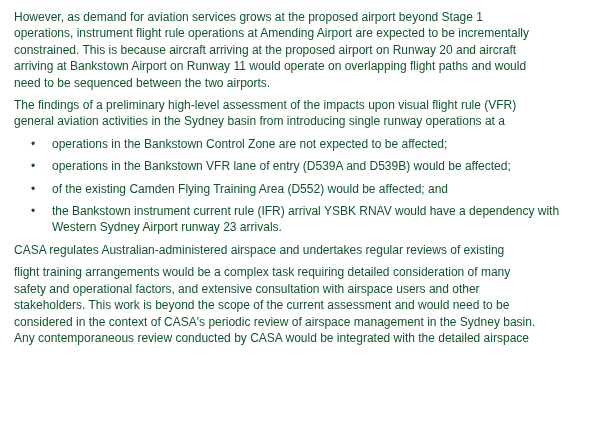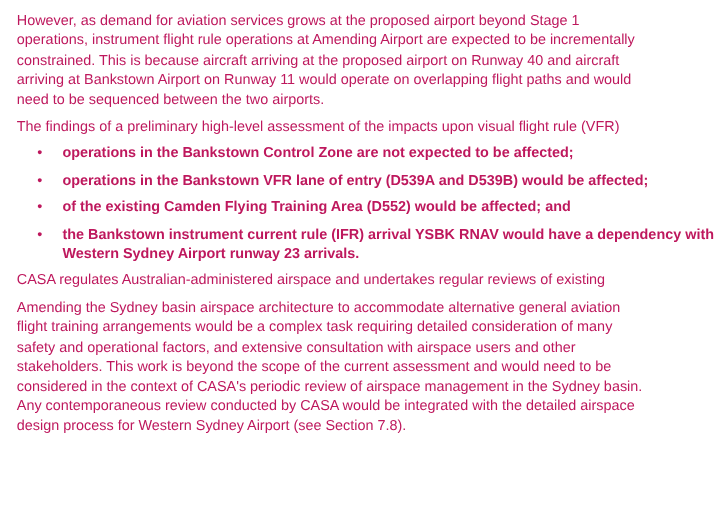--- a/index.html
+++ b/index.html
@@ -13,21 +13,21 @@
     overflow: hidden;
   }
   .page {
     box-sizing: border-box;
     width: 600px;
     height: 433px;
     padding: 9px 8px 0 14px;
     font-family: "Liberation Sans", "DejaVu Sans", sans-serif;
     font-size: 12px;
     line-height: 16.4px;
-    color: #be185d;
+    color: #14532d;
     -webkit-font-smoothing: antialiased;
   }
   .para {
     margin: 0 0 6px 0;
   }
   .line {
     white-space: pre;
   }
   .bullet-list {
     margin: 0;
@@ -37,38 +37,38 @@
     margin: 0 0 6px 0;
   }
   .bullet-marker {
     flex: 0 0 38px;
     box-sizing: border-box;
     padding-left: 17px;
   }
   .bullet-text {
     flex: 1 1 auto;
     min-width: 0;
-    font-weight: bold;
   }
 </style>
 </head>
 <body>
 
 <div class="page">
 
   <div class="para">
       <div class="line">However, as demand for aviation services grows at the proposed airport beyond Stage 1</div>
       <div class="line">operations, instrument flight rule operations at Amending Airport are expected to be incrementally</div>
-      <div class="line">constrained. This is because aircraft arriving at the proposed airport on Runway 40 and aircraft</div>
+      <div class="line">constrained. This is because aircraft arriving at the proposed airport on Runway 20 and aircraft</div>
       <div class="line">arriving at Bankstown Airport on Runway 11 would operate on overlapping flight paths and would</div>
       <div class="line">need to be sequenced between the two airports.</div>
     </div>
 
   <div class="para">
       <div class="line">The findings of a preliminary high-level assessment of the impacts upon visual flight rule (VFR)</div>
+      <div class="line">general aviation activities in the Sydney basin from introducing single runway operations at a</div>
     </div>
 
   <div class="bullet-list">
 
     <div class="bullet-item">
       <span class="bullet-marker">•</span>
       <div class="bullet-text">
           <div class="line">operations in the Bankstown Control Zone are not expected to be affected;</div>
         </div>
     </div>
@@ -95,22 +95,20 @@
         </div>
     </div>
 
   </div>
 
   <div class="para">
       <div class="line">CASA regulates Australian-administered airspace and undertakes regular reviews of existing</div>
     </div>
 
   <div class="para">
-      <div class="line">Amending the Sydney basin airspace architecture to accommodate alternative general aviation</div>
       <div class="line">flight training arrangements would be a complex task requiring detailed consideration of many</div>
       <div class="line">safety and operational factors, and extensive consultation with airspace users and other</div>
       <div class="line">stakeholders. This work is beyond the scope of the current assessment and would need to be</div>
       <div class="line">considered in the context of CASA's periodic review of airspace management in the Sydney basin.</div>
       <div class="line">Any contemporaneous review conducted by CASA would be integrated with the detailed airspace</div>
-      <div class="line">design process for Western Sydney Airport (see Section 7.8).</div>
     </div>
 
 </div>
 
 </body></html>

